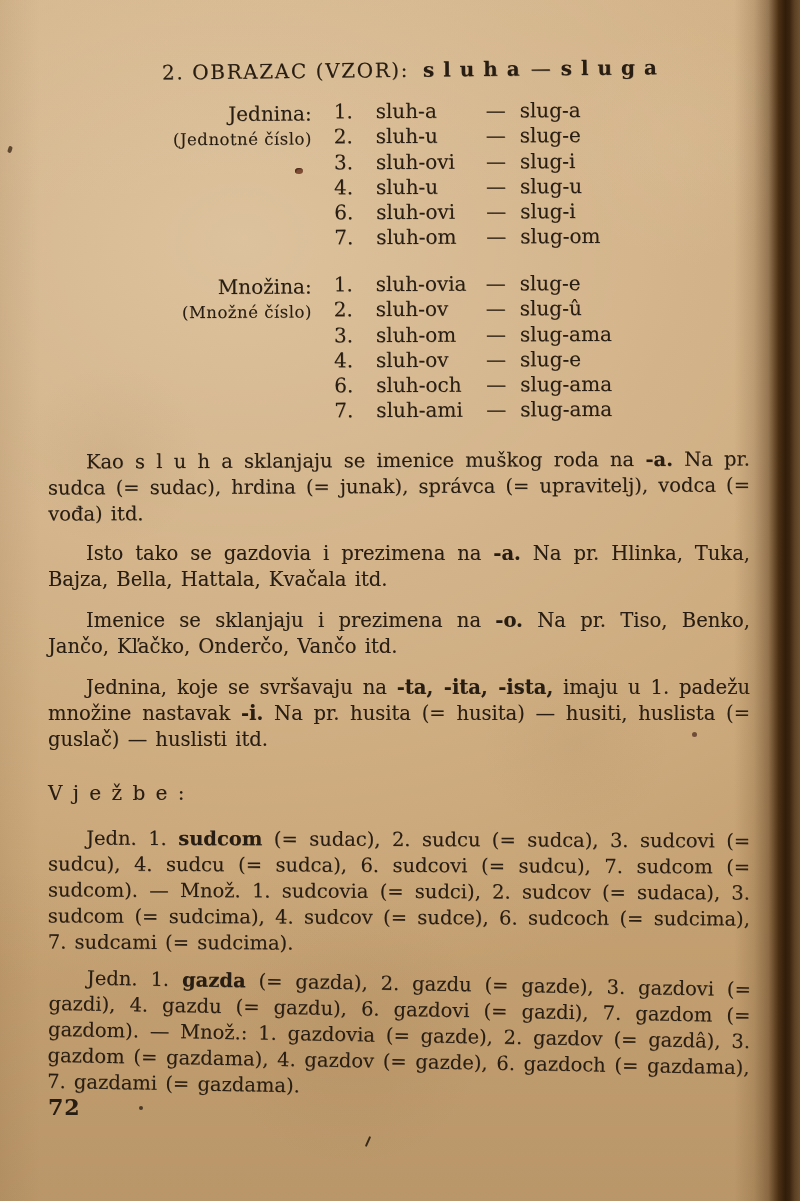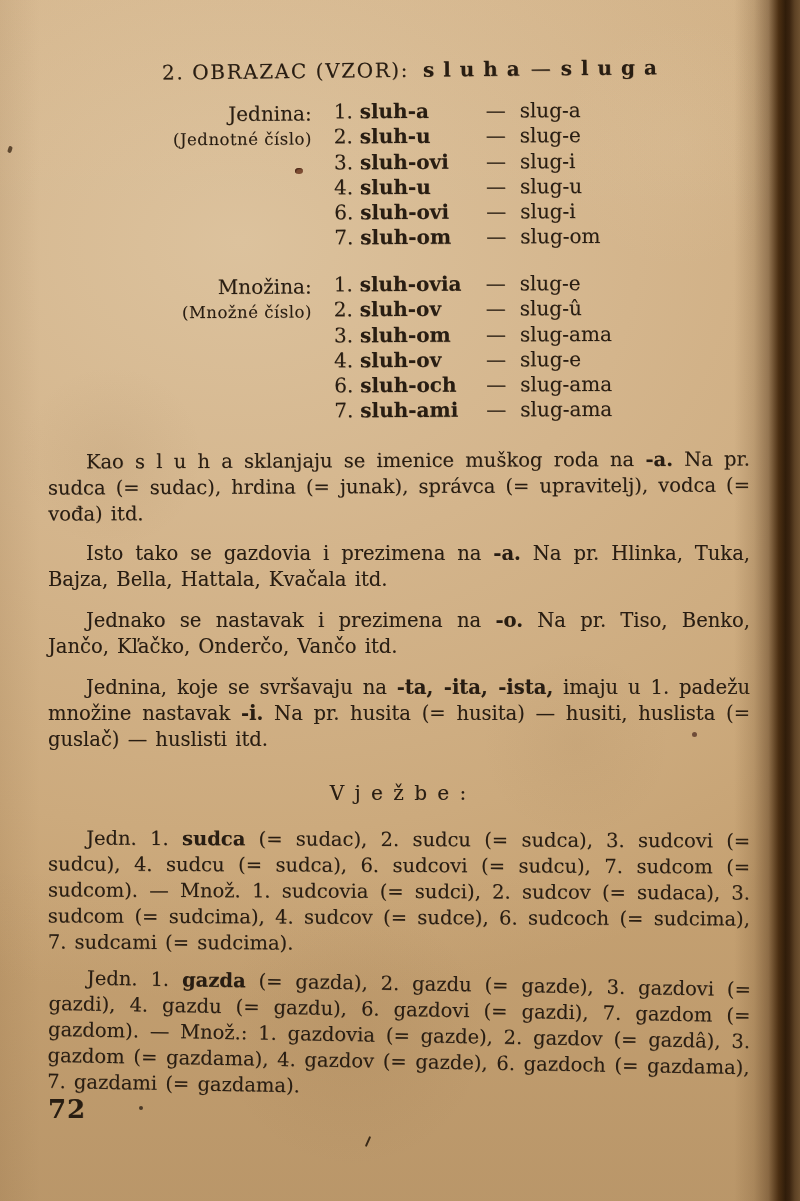--- a/index.html
+++ b/index.html
@@ -49,43 +49,43 @@
 
   .paradigm { position: relative; margin-top: 16px; transform: rotate(-0.3deg); }
   .paradigm-label {
     position: absolute; left: 0; top: 1px; width: 264px; text-align: right;
     font-size: 20px; line-height: 26px;
   }
   .paradigm-sublabel { font-size: 16.5px; letter-spacing: .5px; }
   .rows { margin-left: 286px; font-size: 20px; line-height: 25.3px; }
   .drow { display: grid; grid-template-columns: 26px 112px 48px auto; }
   .cell-num { text-align: left; }
-  .cell-left { font-weight: bold; }
+  .cell-left { font-weight: normal; margin-left: 16px; }
   .cell-dash { text-align: center; }
   .plural-block { margin-top: 21px; }
 
   p.bodytext {
     margin: 0; margin-top: 15px;
     font-size: 19.5px; line-height: 26px;
     text-align: justify; text-indent: 38px;
     word-spacing: 2px;
   }
   p.first-para { margin-top: 24px; transform: rotate(-0.25deg); }
   .b { font-weight: bold; }
 
   .exercises-heading {
-    margin-top: 28px; text-align: center;
+    margin-top: 28px; text-align: left;
     font-size: 20px; letter-spacing: 2px;
   }
   p.exercise-a { margin-top: 22px; transform: rotate(0.25deg); }
   p.exercise-b { margin-top: 14px; transform: rotate(1.0deg); transform-origin: 50% 50%; }
 
   .page-number {
     position: absolute; left: 48px; top: 1094px;
-    font-size: 26px; font-weight: bold; letter-spacing: 1px;
+    font-size: 22px; font-weight: bold; letter-spacing: 1px;
   }
 
   .ink { text-shadow: 0.3px 0.3px 0.6px rgba(45,30,16,0.35); }
 
   .speck { position: absolute; border-radius: 50%; pointer-events: none; }
   .speck-1 { left: 295px; top: 168px; width: 8px; height: 6px; background: #7d4c33; box-shadow: inset 1px 1px 1px rgba(60,30,18,.8); }
   .speck-2 { left: 8px;  top: 146px; width: 4px; height: 7px; background: #5e4830; transform: rotate(18deg); border-radius: 2px; }
   .speck-3 { left: 692px; top: 732px; width: 5px; height: 5px; background: #6f4c38; }
   .speck-4 { left: 139px; top: 1106px; width: 4px; height: 4px; background: #4a3826; }
   .mark-slash {
@@ -191,27 +191,27 @@
             <span class="cell-dash">—</span>
             <span class="cell-right">slug-ama</span>
         </div>
       </div>
     </div>
 
     <p class="bodytext first-para"><span>Kao </span><span>s l u h a</span><span> sklanjaju se imenice muškog roda na </span><span class="b">-a.</span><span> Na pr. sudca (= sudac), hrdina (= junak), správca (= upravitelj), vodca (= vođa) itd.</span></p>
 
     <p class="bodytext"><span>Isto tako se gazdovia i prezimena na </span><span class="b">-a.</span><span> Na pr. Hlinka, Tuka, Bajza, Bella, Hattala, Kvačala itd.</span></p>
 
-    <p class="bodytext"><span>Jednako se nastavak i prezimena na </span><span class="b">-o.</span><span> Na pr. Tiso, Benko, Jančo, Kľačko, Onderčo, Vančo itd.</span></p>
+    <p class="bodytext"><span>Imenice se sklanjaju i prezimena na </span><span class="b">-o.</span><span> Na pr. Tiso, Benko, Jančo, Kľačko, Onderčo, Vančo itd.</span></p>
 
     <p class="bodytext"><span>Jednina, koje se svršavaju na </span><span class="b">-ta, -ita, -ista,</span><span> imaju u 1. padežu množine nastavak </span><span class="b">-i.</span><span> Na pr. husita (= husita) — husiti, huslista (= guslač) — huslisti itd.</span></p>
 
     <div class="exercises-heading">V j e ž b e :</div>
 
-    <p class="bodytext exercise-a"><span>Jedn. 1. </span><span class="b">sudca</span><span> (= sudac), 2. sudcu (= sudca), 3. sudcovi (= sudcu), 4. sudcu (= sudca), 6. sudcovi (= sudcu), 7. sudcom (= sudcom). — Množ. 1. sudcovia (= sudci), 2. sudcov (= sudaca), 3. sudcom (= sudcima), 4. sudcov (= sudce), 6. sudcoch (= sudcima), 7. sudcami (= sudcima).</span></p>
+    <p class="bodytext exercise-a"><span>Jedn. 1. </span><span class="b">sudcom</span><span> (= sudac), 2. sudcu (= sudca), 3. sudcovi (= sudcu), 4. sudcu (= sudca), 6. sudcovi (= sudcu), 7. sudcom (= sudcom). — Množ. 1. sudcovia (= sudci), 2. sudcov (= sudaca), 3. sudcom (= sudcima), 4. sudcov (= sudce), 6. sudcoch (= sudcima), 7. sudcami (= sudcima).</span></p>
 
     <p class="bodytext exercise-b"><span>Jedn. 1. </span><span class="b">gazda</span><span> (= gazda), 2. gazdu (= gazde), 3. gazdovi (= gazdi), 4. gazdu (= gazdu), 6. gazdovi (= gazdi), 7. gazdom (= gazdom). — Množ.: 1. gazdovia (= gazde), 2. gazdov (= gazdâ), 3. gazdom (= gazdama), 4. gazdov (= gazde), 6. gazdoch (= gazdama), 7. gazdami (= gazdama).</span></p>
 
   </div>
 
   <div class="page-number ink">72</div>
 
   <div class="speck speck-1"></div>
   <div class="speck speck-2"></div>
   <div class="speck speck-3"></div>

